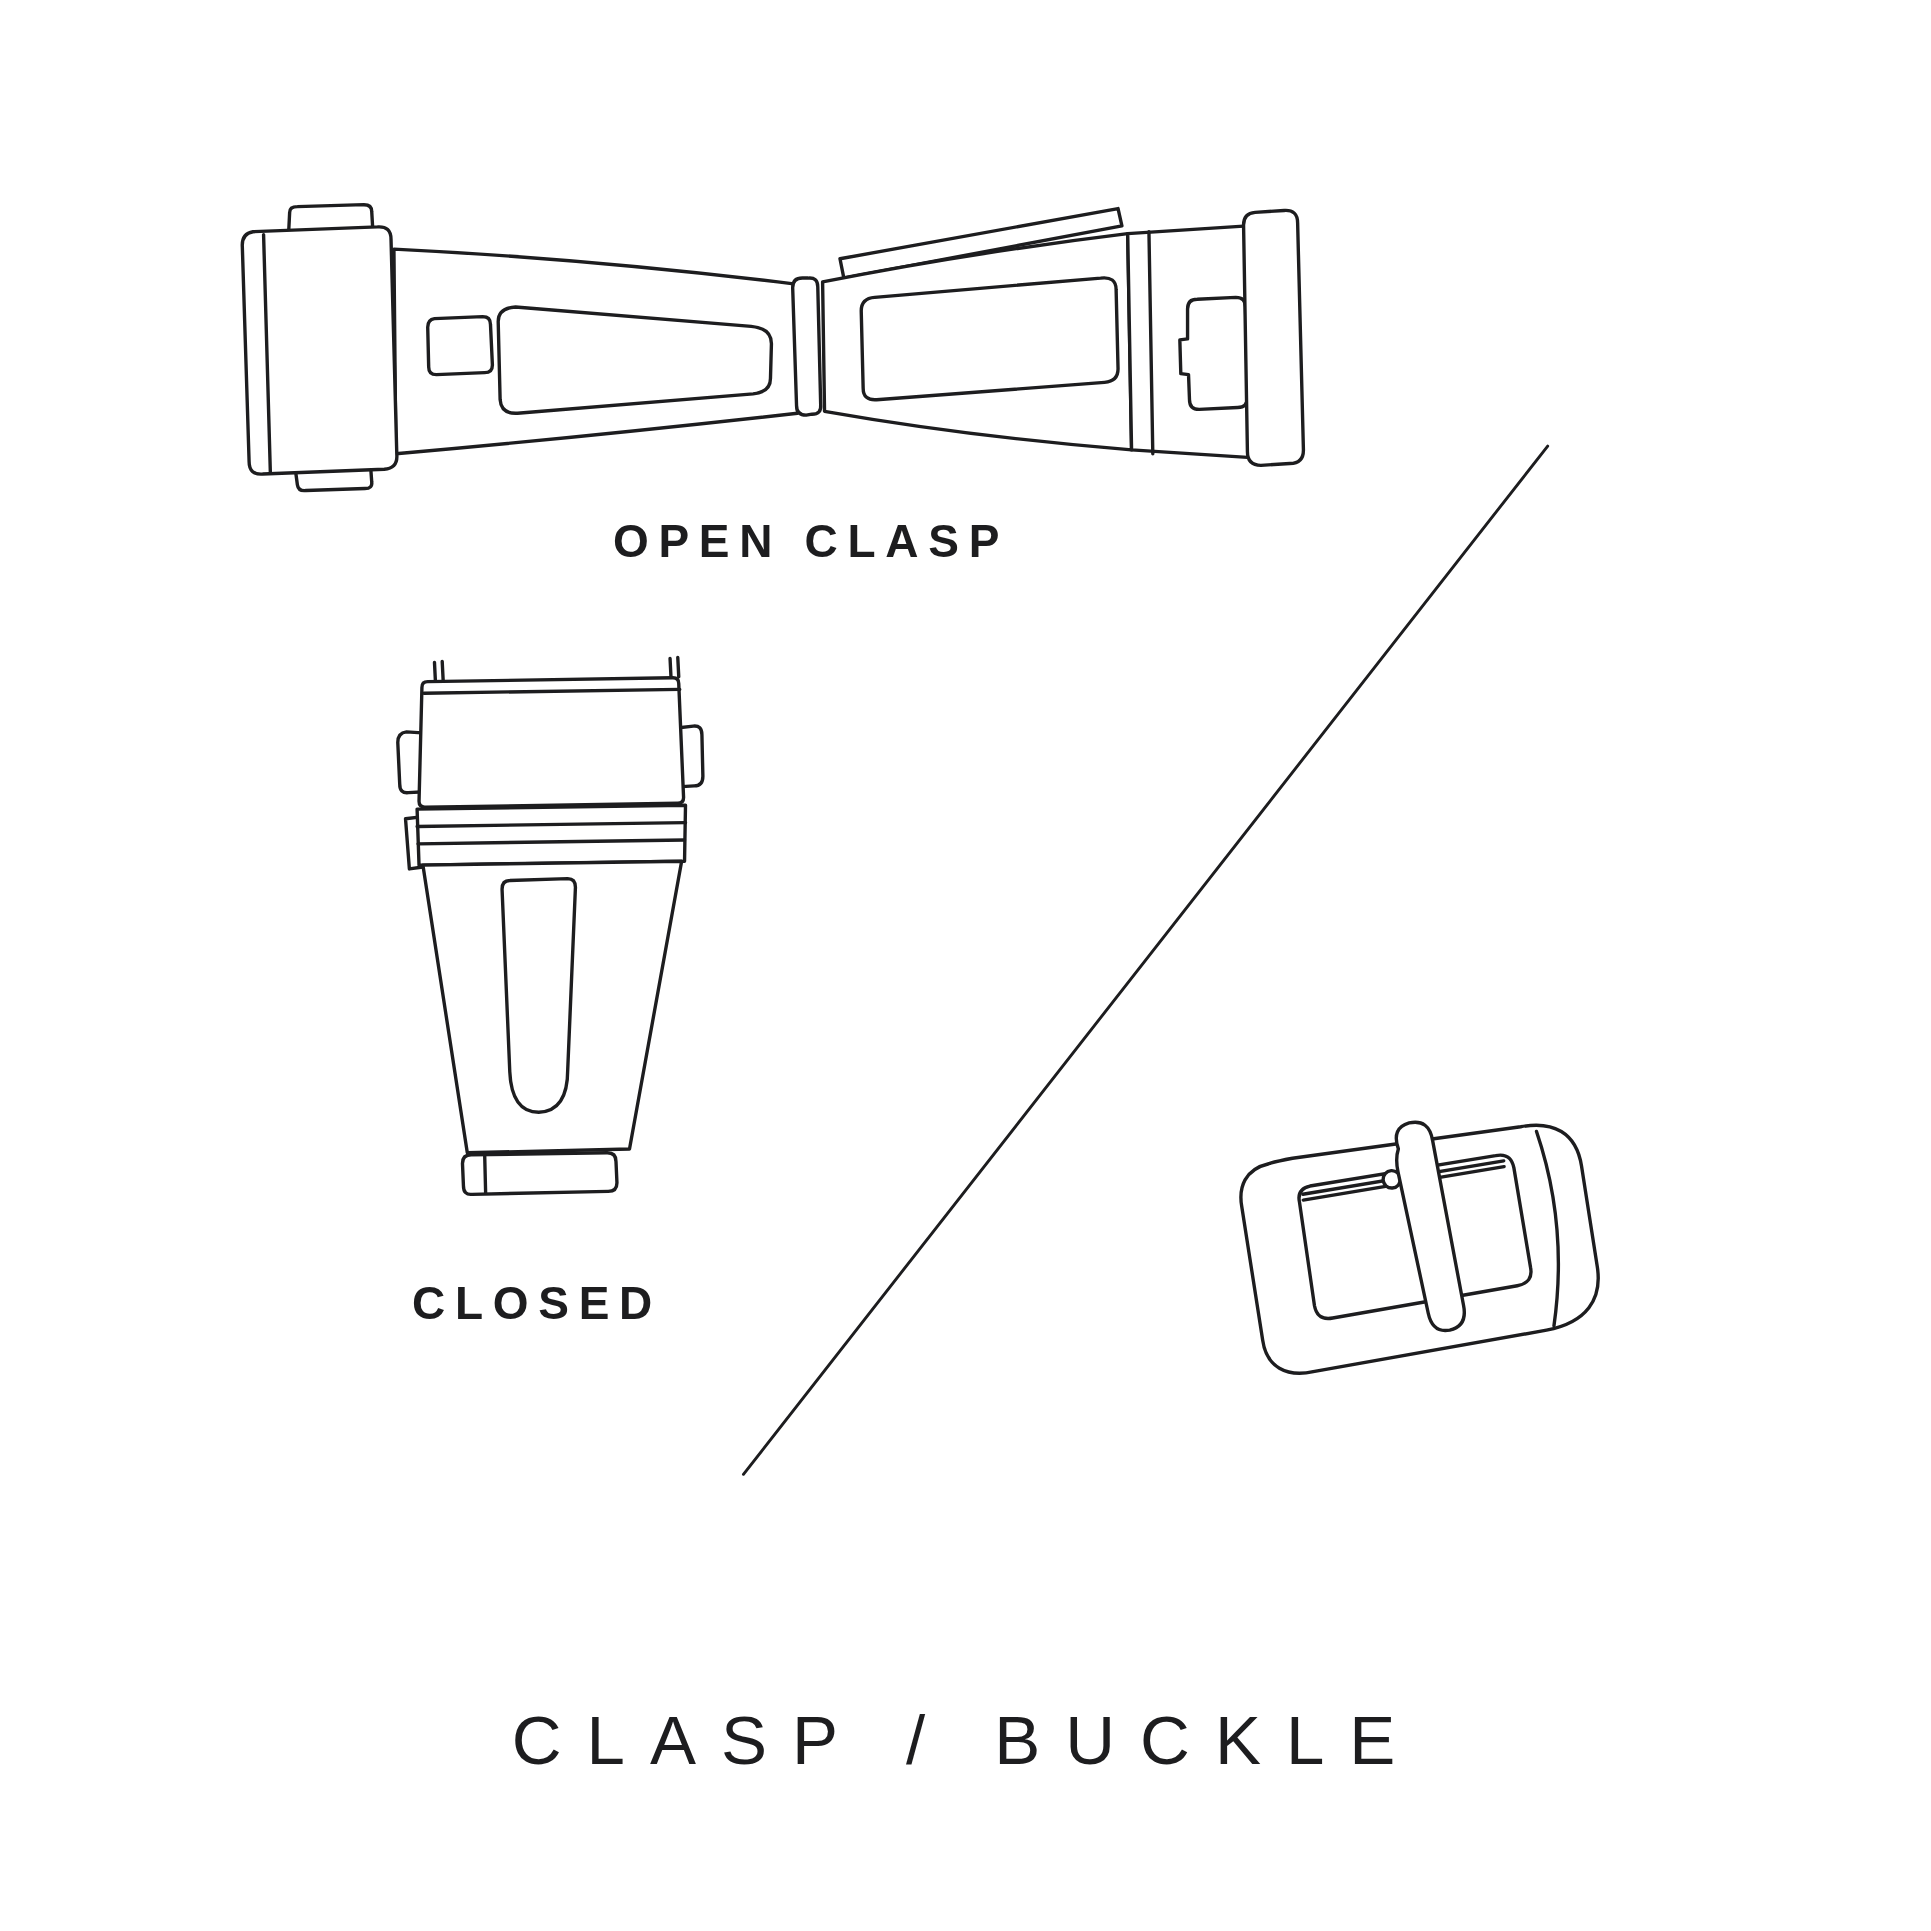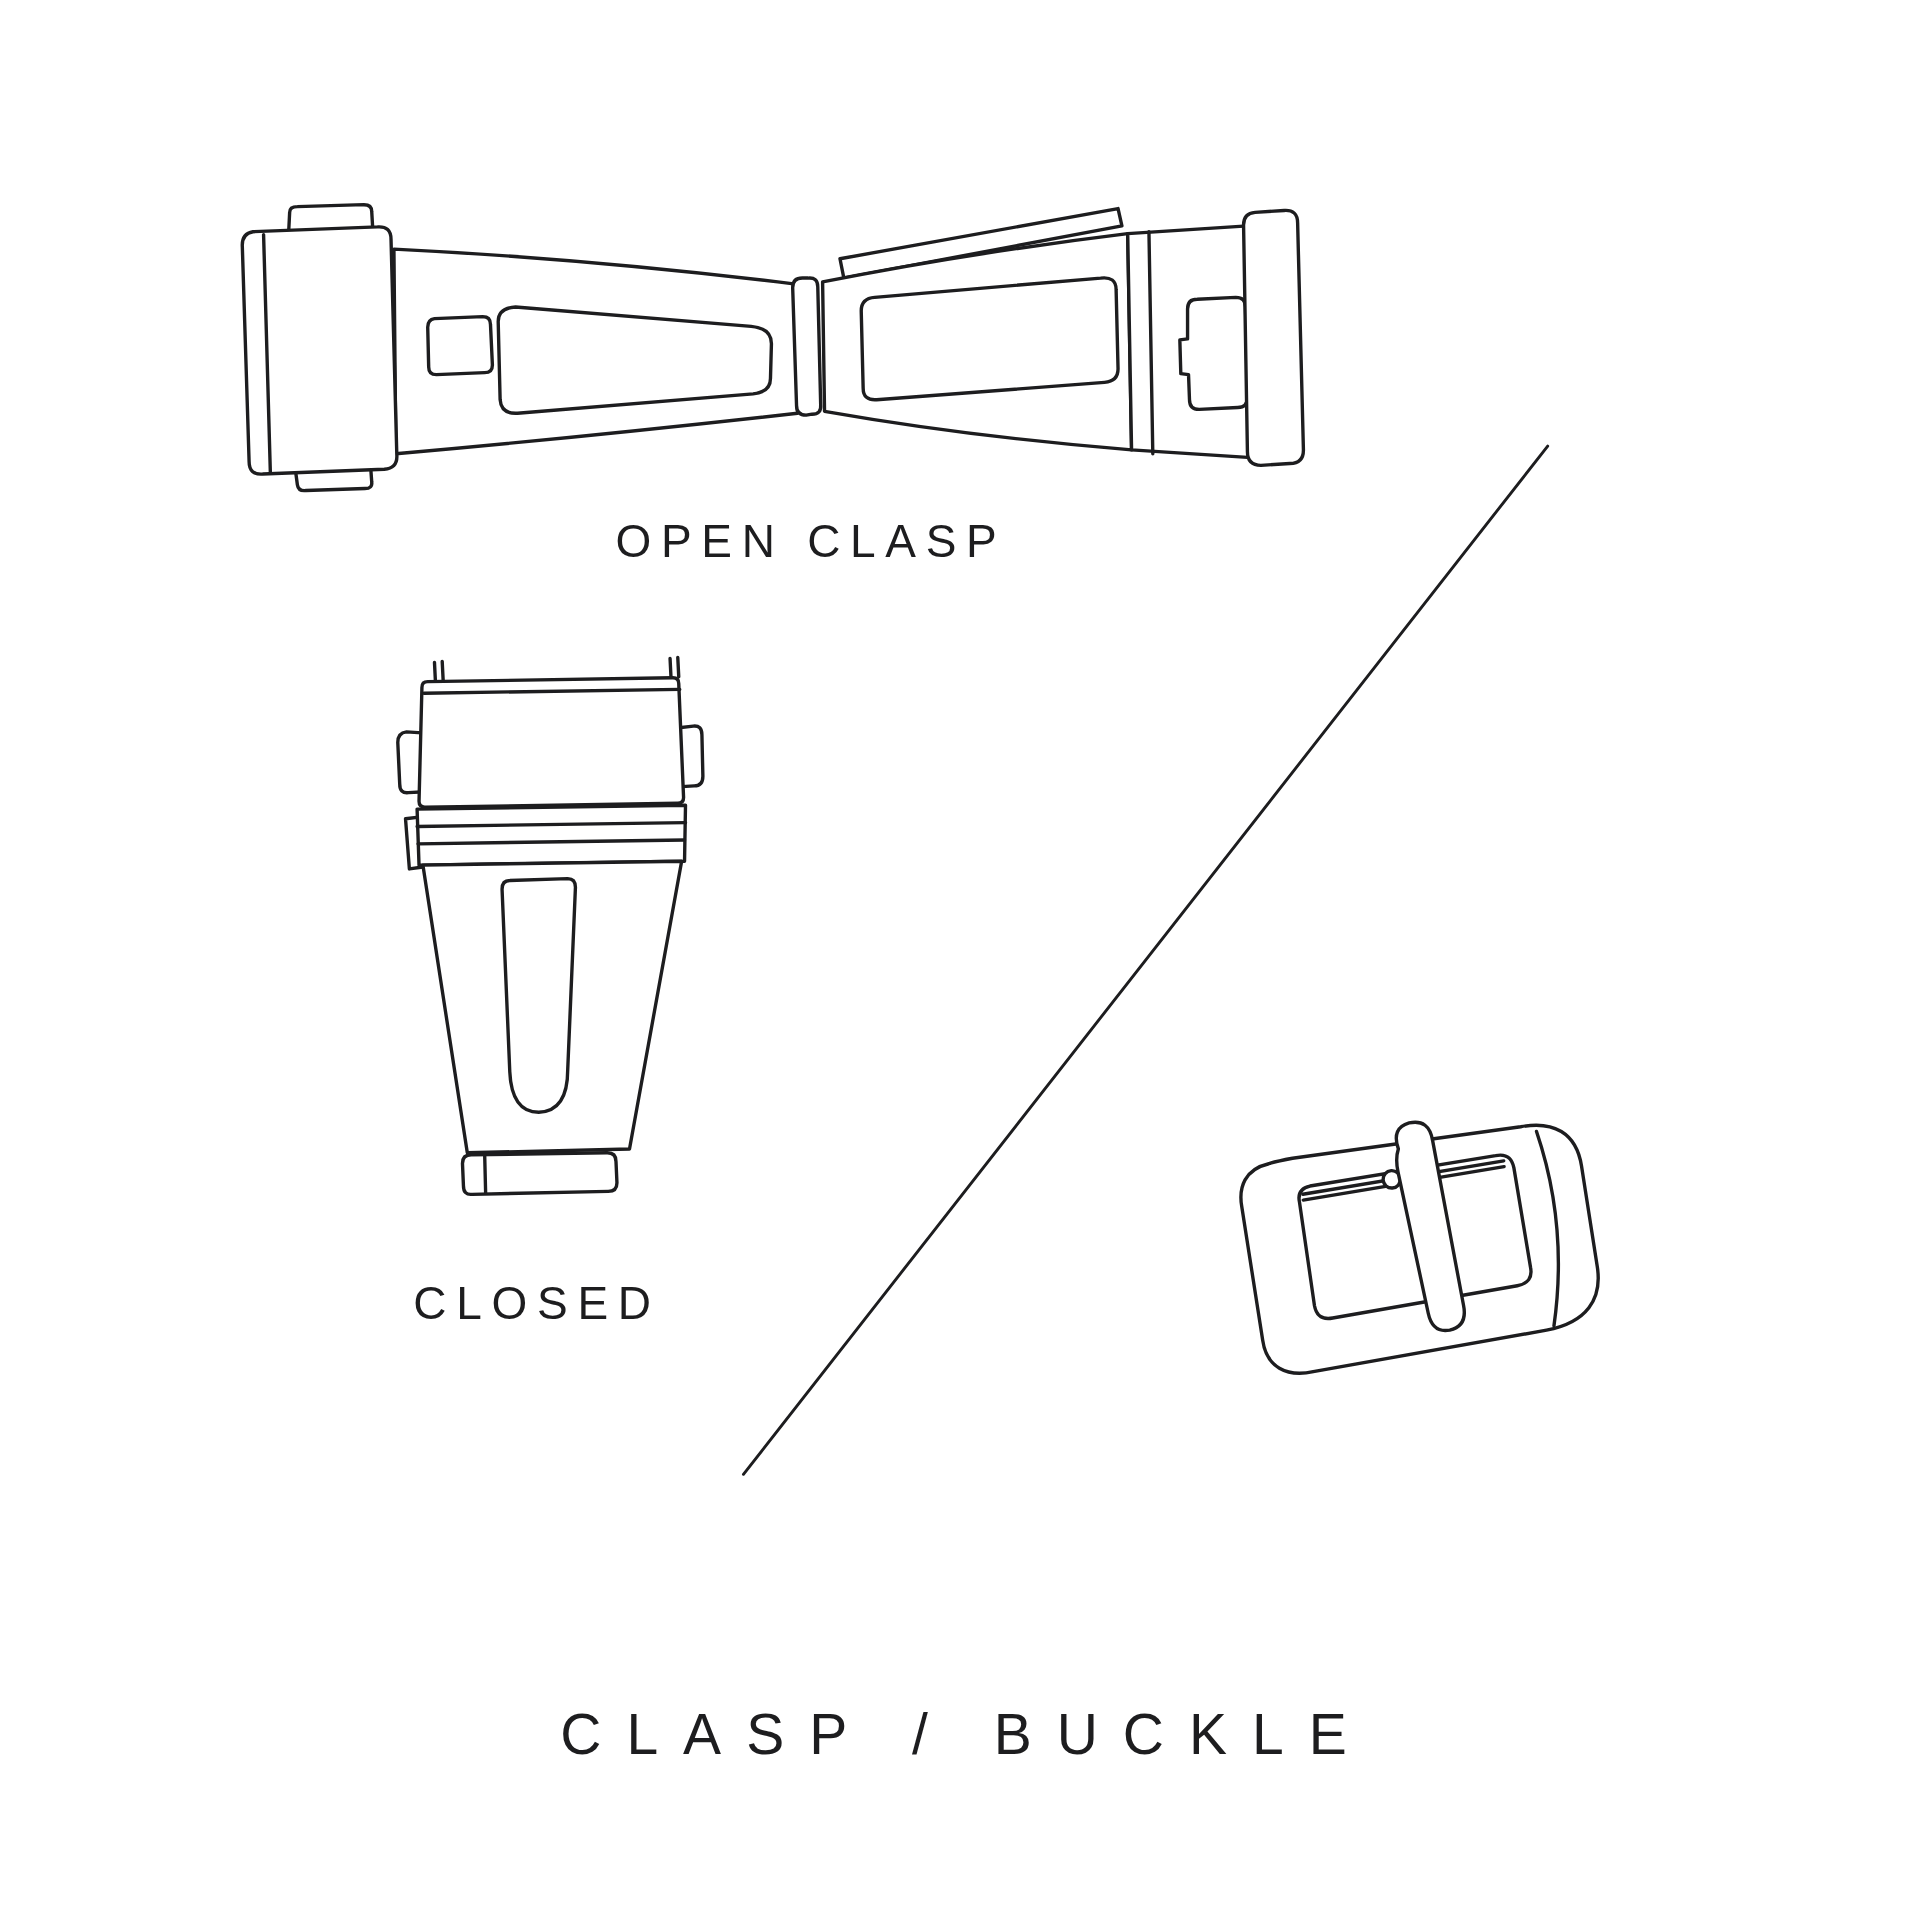--- a/index.html
+++ b/index.html
@@ -20,33 +20,33 @@
     left: 0;
     top: 0;
   }
   .caption {
     position: absolute;
     transform: translateX(-50%);
     color: #1d1d1f;
     white-space: nowrap;
     font-size: 46px;
     letter-spacing: 9.7px;
-    font-weight: 400;
+    font-weight: 700;
     text-align: center;
   }
   .caption-open { left: 811px; top: 514px; }
   .caption-closed { left: 537px; top: 1276px; }
   .page-title {
     position: absolute;
     left: 966px;
     top: 1701px;
     transform: translateX(-50%);
     color: #1d1d1f;
     white-space: nowrap;
-    font-size: 57px;
+    font-size: 69px;
     letter-spacing: 25px;
     font-weight: 500;
   }
 </style>
 </head>
 <body>
 
 <div class="canvas">
 
   <svg class="art" width="1931" height="1931" viewBox="0 0 2000 2000" fill="none" stroke="#1d1d1f" stroke-width="3.5" stroke-linejoin="round" stroke-linecap="round">

